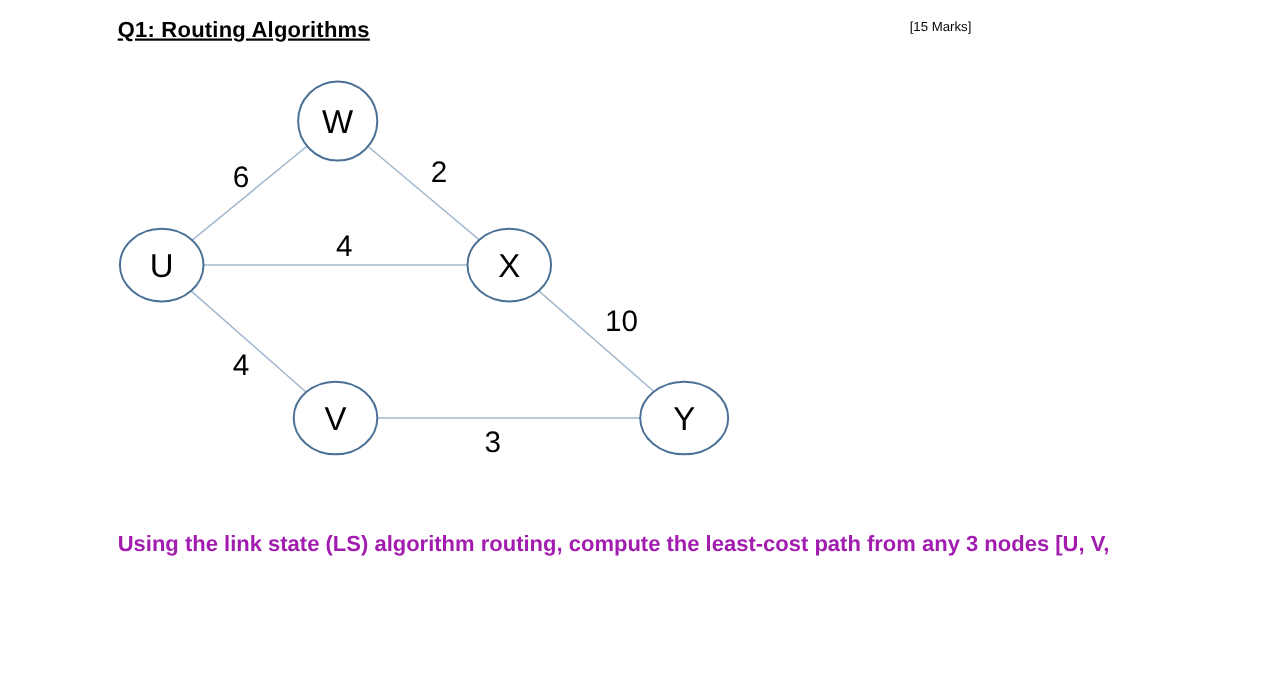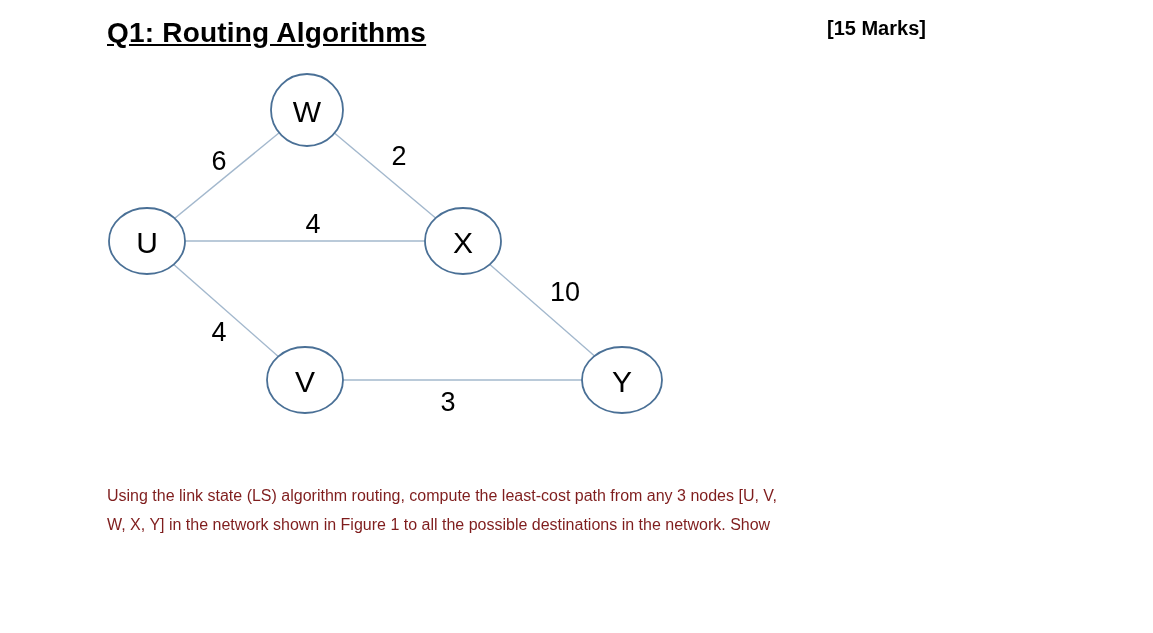--- a/index.html
+++ b/index.html
@@ -6,43 +6,44 @@
   .page{
     position:relative;
     width:1153px;height:633px;
     background:#ffffff;
     font-family:"Liberation Sans",sans-serif;
     color:#000;
     overflow:hidden;
   }
   .title{
     position:absolute;left:107px;top:17px;
-    font-size:28px;font-weight:bold;
+    font-size:20px;font-weight:bold;
     text-decoration:underline;
     letter-spacing:.2px;
   }
   .marks{
     position:absolute;left:827px;top:17px;
-    font-size:20px;font-weight:bold;
+    font-size:12px;font-weight:normal;
   }
   .figure-svg{
     position:absolute;left:0;top:0;width:1153px;height:633px;
     pointer-events:none;
   }
   .caption{
     position:absolute;left:107px;top:439px;
     font-family:"Liberation Serif",serif;
     font-style:italic;
     font-size:15.5px;
     color:#44546a;
   }
   .body-text{
     position:absolute;left:107px;top:481px;
-    font-size:16px;line-height:29px;
-    color:#7f1d1d;
+    font-size:20px;line-height:29px;
+    color:#a21caf;
+    font-weight:bold;
   }
   .node-label{
     font-family:"Liberation Sans",sans-serif;
     font-size:30px;
     fill:#000;
   }
   .weight-label{
     font-family:"Liberation Sans",sans-serif;
     font-size:27px;
     fill:#000;
@@ -78,16 +79,15 @@
       <text x="399" y="156" text-anchor="middle" dominant-baseline="central" class="weight-label">2</text>
       <text x="313" y="224" text-anchor="middle" dominant-baseline="central" class="weight-label">4</text>
       <text x="219" y="332" text-anchor="middle" dominant-baseline="central" class="weight-label">4</text>
       <text x="565" y="292" text-anchor="middle" dominant-baseline="central" class="weight-label">10</text>
       <text x="448" y="402" text-anchor="middle" dominant-baseline="central" class="weight-label">3</text>
     </svg>
 
 
   <div class="body-text">
     <div>Using the link state (LS) algorithm routing, compute the least-cost path from any 3 nodes [U, V,</div>
-    <div>W, X, Y] in the network shown in Figure 1 to all the possible destinations in the network. Show</div>
   </div>
 
 </div>
 
 </body></html>

